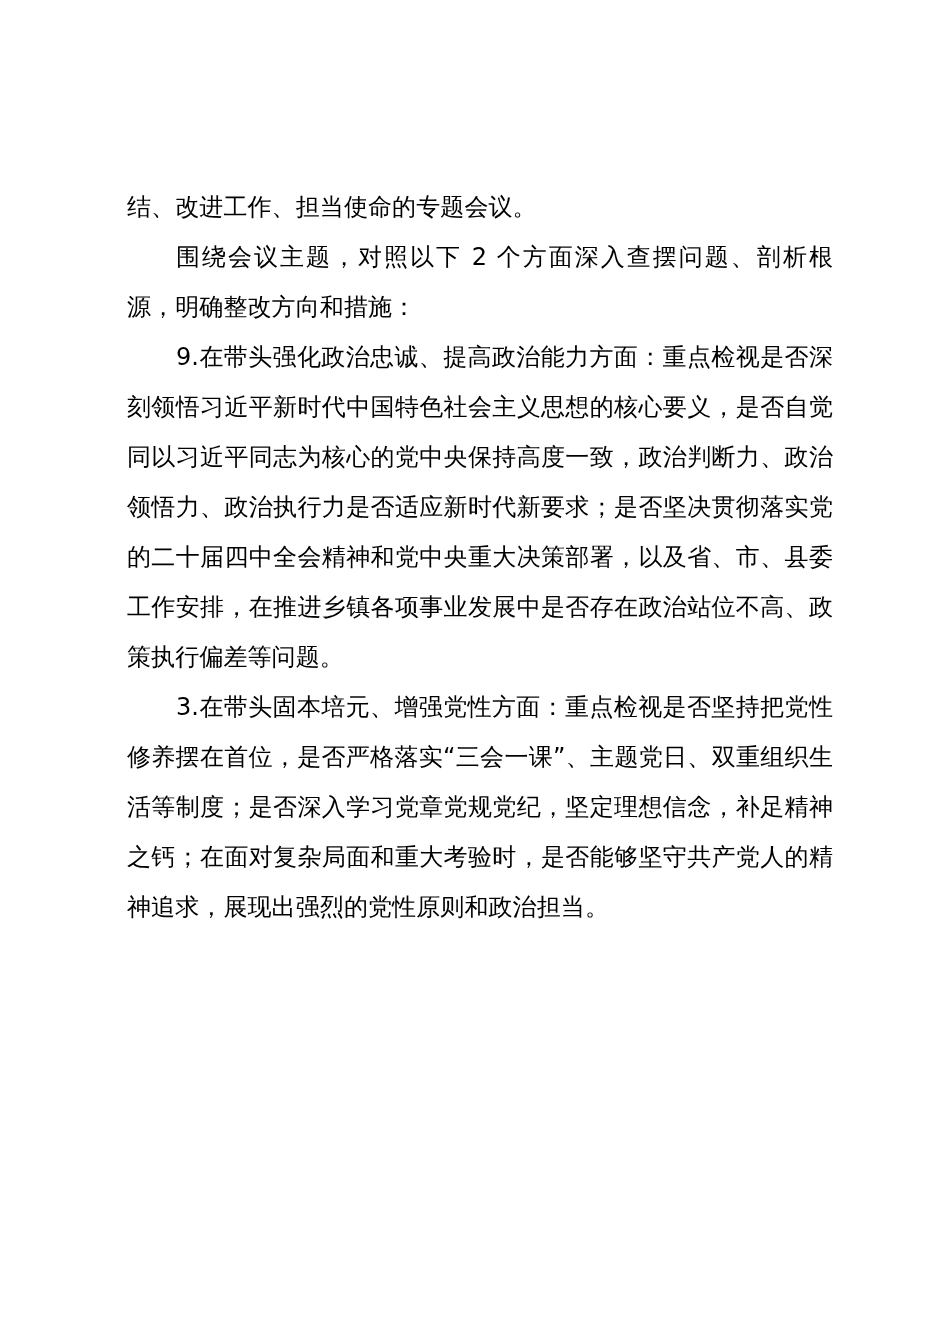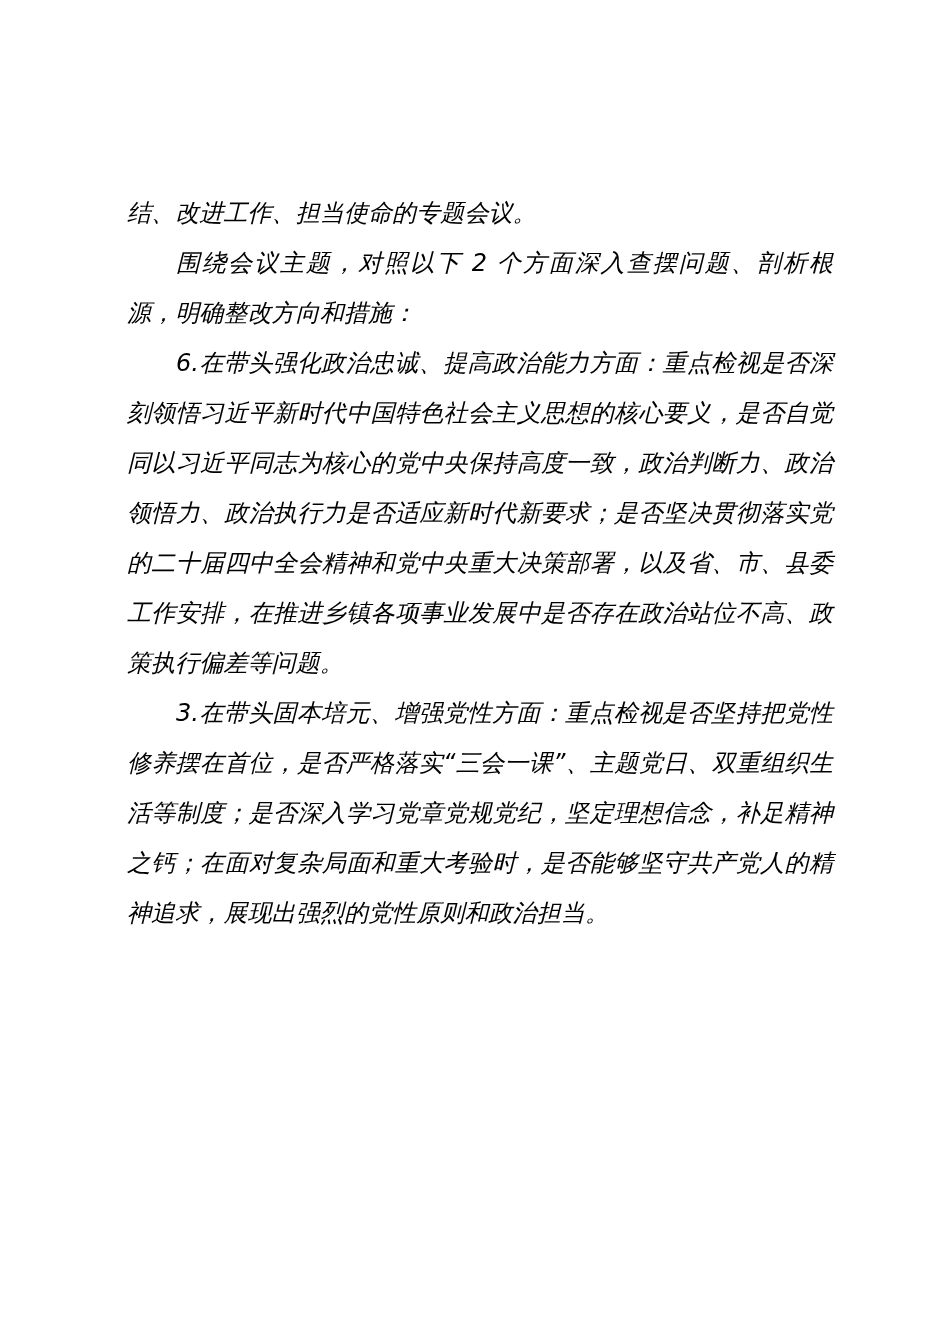--- a/index.html
+++ b/index.html
@@ -11,23 +11,22 @@
       width: 950px;
       height: 1344px;
       position: relative;
       overflow: hidden;
       font-family: "DejaVu Sans", "Liberation Sans", sans-serif;
       color: #000000;
     }
     .page {
       position: absolute;
       left: 127px;
-      top: 188px;
+      top: 182px;
       width: 706px;
-      font-style: italic;
     }
     .para {
       font-size: 24px;
       line-height: 50px;
       margin: 0;
       text-align: justify;
       text-align-last: left;
       letter-spacing: 0.1px;
       word-break: break-all;
     }
@@ -38,15 +37,15 @@
       font-weight: bold;
       text-indent: 60px;
     }
   </style>
 </head>
 <body>
 
 <div class="page">
   <p class="para">结、改进工作、担当使命的专题会议。</p>
   <p class="para indent">围绕会议主题，对照以下 2 个方面深入查摆问题、剖析根源，明确整改方向和措施：</p>
-  <p class="para indent">6.在带头强化政治忠诚、提高政治能力方面：重点检视是否深刻领悟习近平新时代中国特色社会主义思想的核心要义，是否自觉同以习近平同志为核心的党中央保持高度一致，政治判断力、政治领悟力、政治执行力是否适应新时代新要求；是否坚决贯彻落实党的二十届四中全会精神和党中央重大决策部署，以及省、市、县委工作安排，在推进乡镇各项事业发展中是否存在政治站位不高、政策执行偏差等问题。</p>
+  <p class="para indent">9.在带头强化政治忠诚、提高政治能力方面：重点检视是否深刻领悟习近平新时代中国特色社会主义思想的核心要义，是否自觉同以习近平同志为核心的党中央保持高度一致，政治判断力、政治领悟力、政治执行力是否适应新时代新要求；是否坚决贯彻落实党的二十届四中全会精神和党中央重大决策部署，以及省、市、县委工作安排，在推进乡镇各项事业发展中是否存在政治站位不高、政策执行偏差等问题。</p>
   <p class="para indent">3.在带头固本培元、增强党性方面：重点检视是否坚持把党性修养摆在首位，是否严格落实“三会一课”、主题党日、双重组织生活等制度；是否深入学习党章党规党纪，坚定理想信念，补足精神之钙；在面对复杂局面和重大考验时，是否能够坚守共产党人的精神追求，展现出强烈的党性原则和政治担当。</p>
 </div>
 
 </body></html>

